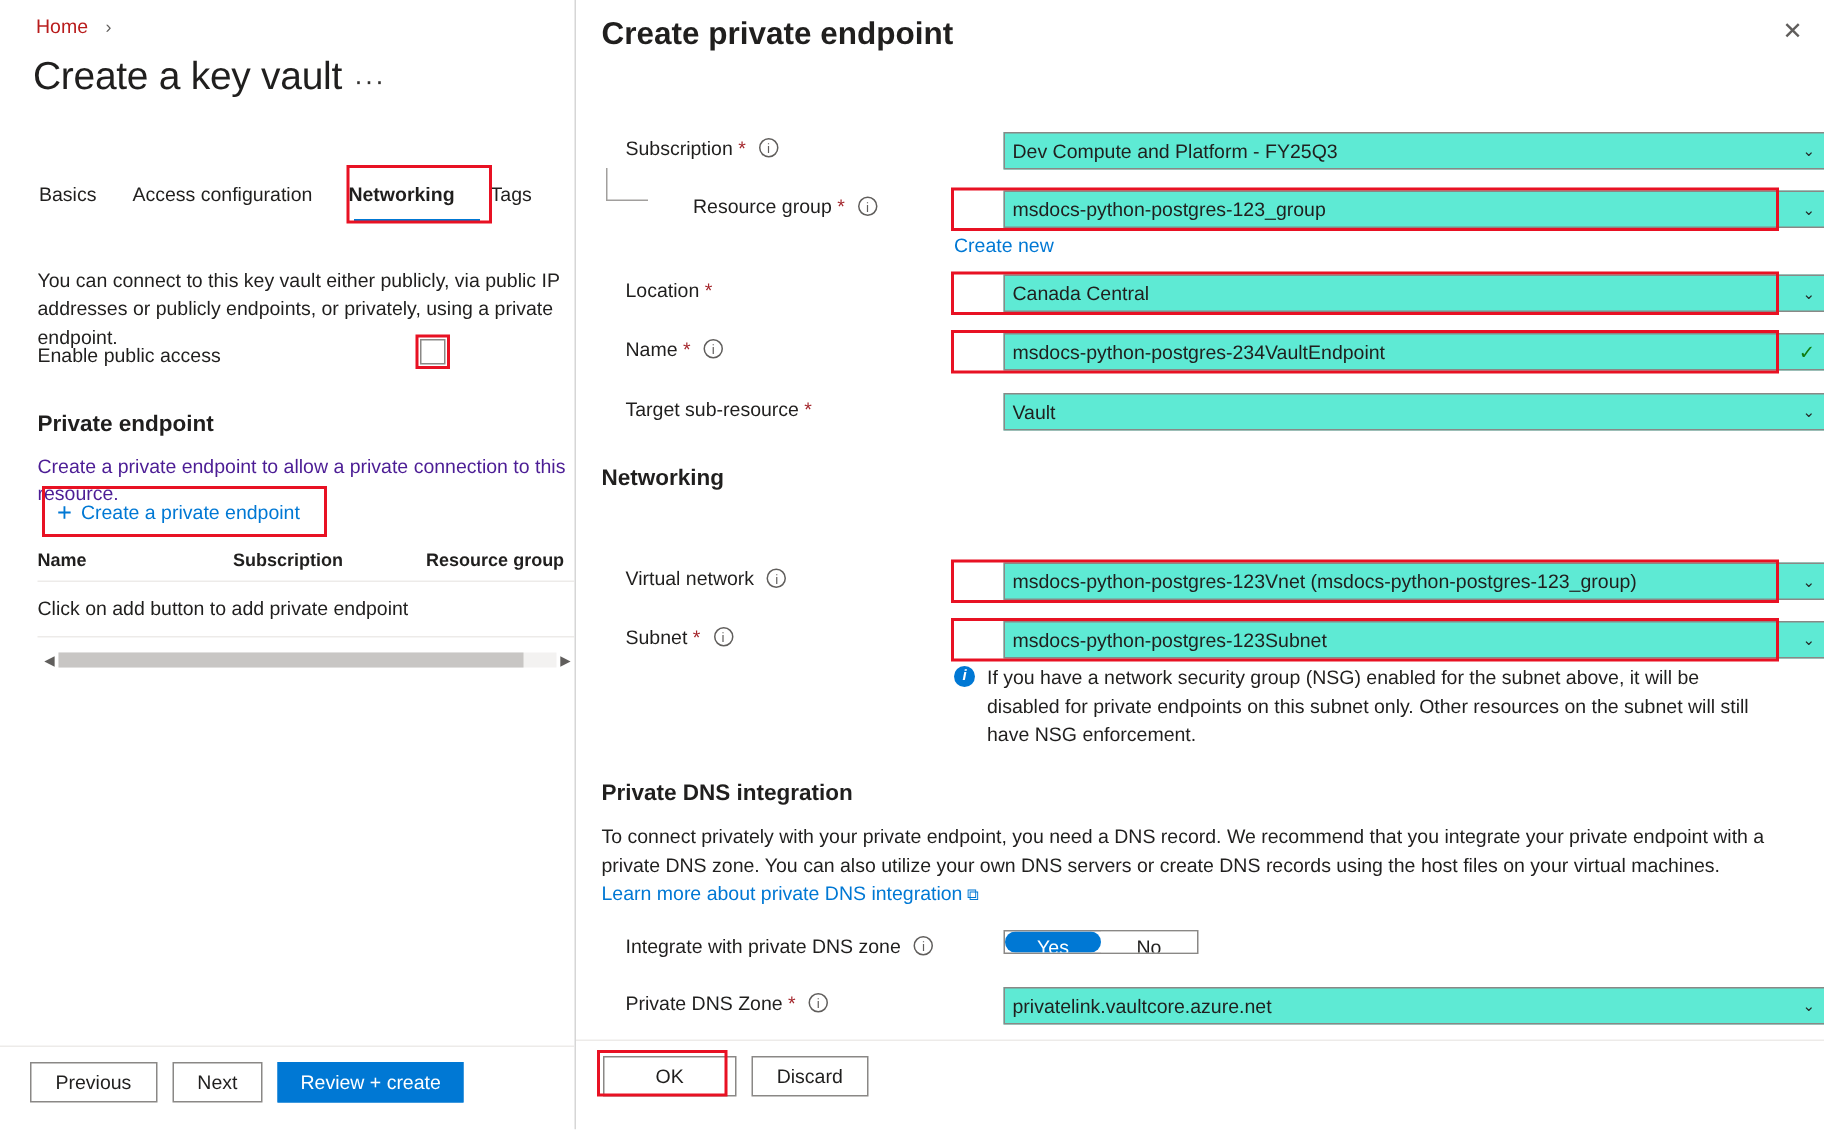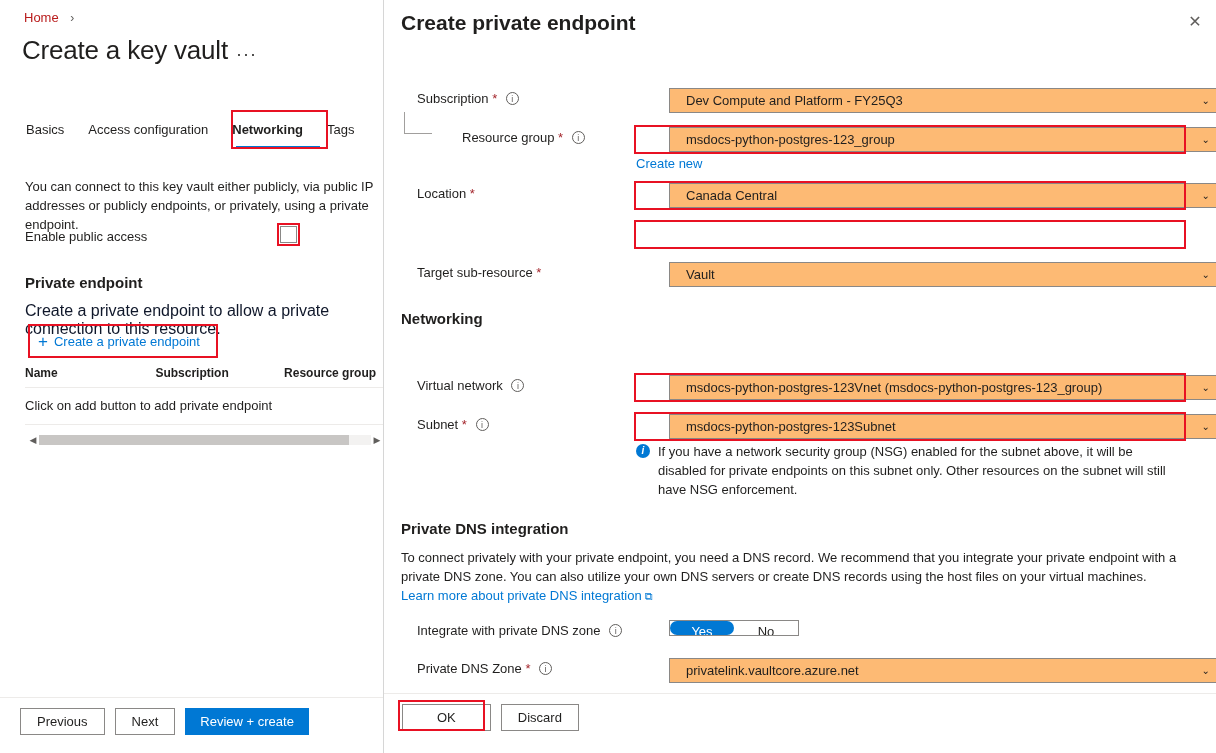--- a/index.html
+++ b/index.html
@@ -69,21 +69,21 @@
     position: absolute; left: 277px; top: 223px; width: 23px; height: 23px;
     border: 2px solid #e81123; pointer-events: none;
   }
 
   .section-heading {
     position: absolute; left: 25px; top: 274px;
     font-size: 15px; font-weight: 600; color: #201f1e;
   }
   .section-sub {
     position: absolute; left: 25px; top: 302px; width: 360px;
-    font-size: 16px; color: #0f172a; line-height: 18px;
+    font-size: 13px; color: #4c1d95; line-height: 18px;
   }
 
   .create-pe-button {
     position: absolute; left: 32px; top: 330px;
     display: flex; align-items: center; gap: 6px;
     font-size: 13px; color: #0078d4; cursor: pointer; padding: 4px 6px;
   }
   .plus-icon { font-size: 17px; color: #0078d4; line-height: 13px; font-weight: 400; }
   .create-pe-highlight {
     position: absolute; left: 28px; top: 324px; width: 190px; height: 34px;
@@ -150,23 +150,23 @@
   }
   .req { color: #a4262c; }
   .info-icon {
     display: inline-block; width: 13px; height: 13px; border: 1px solid #605e5c;
     border-radius: 50%; font-size: 9px; line-height: 12px; text-align: center;
     color: #605e5c; margin-left: 5px; vertical-align: 1px;
   }
 
   .ctl {
     position: absolute; left: 252px; width: 548px; height: 25px;
-    border: 1px solid #8a8886; background: #fdba74;
+    border: 1px solid #8a8886; background: #5eead4;
     font-size: 13px; color: #201f1e;
-    display: flex; align-items: center; padding: 0 6px 0 16px;
+    display: flex; align-items: center; padding: 0 6px 0 5px;
   }
   .ctl .val { flex: 1; overflow: hidden; white-space: nowrap; }
   .caret { color: #201f1e; font-size: 10px; margin-left: 6px; }
   .check-ok { color: #107c10; font-size: 13px; margin-left: 6px; }
   .redbox {
     position: absolute; left: 250px; width: 552px; height: 29px;
     border: 2px solid #e81123; pointer-events: none;
   }
 
   .tree-elbow {
@@ -314,20 +314,30 @@
         <div class="fld-label">
           <span>Location</span><span class="req">&nbsp;*</span>
         </div>
         <div class="ctl">
           <span class="val">Canada Central</span>
           <span class="caret">⌄</span>
         </div>
       </div>
       <div class="redbox" style="top:119px;"></div>
 
+      <div class="row" style="top:160px;">
+        <div class="fld-label">
+          <span>Name</span><span class="req">&nbsp;*</span>
+          <span class="info-icon">i</span>
+        </div>
+        <div class="ctl">
+          <span class="val">msdocs-python-postgres-234VaultEndpoint</span>
+          <span class="check-ok">✓</span>
+        </div>
+      </div>
       <div class="redbox" style="top:158px;"></div>
 
       <div class="row" style="top:200px;">
         <div class="fld-label">
           <span>Target sub-resource</span><span class="req">&nbsp;*</span>
         </div>
         <div class="ctl">
           <span class="val">Vault</span>
           <span class="caret">⌄</span>
         </div>

